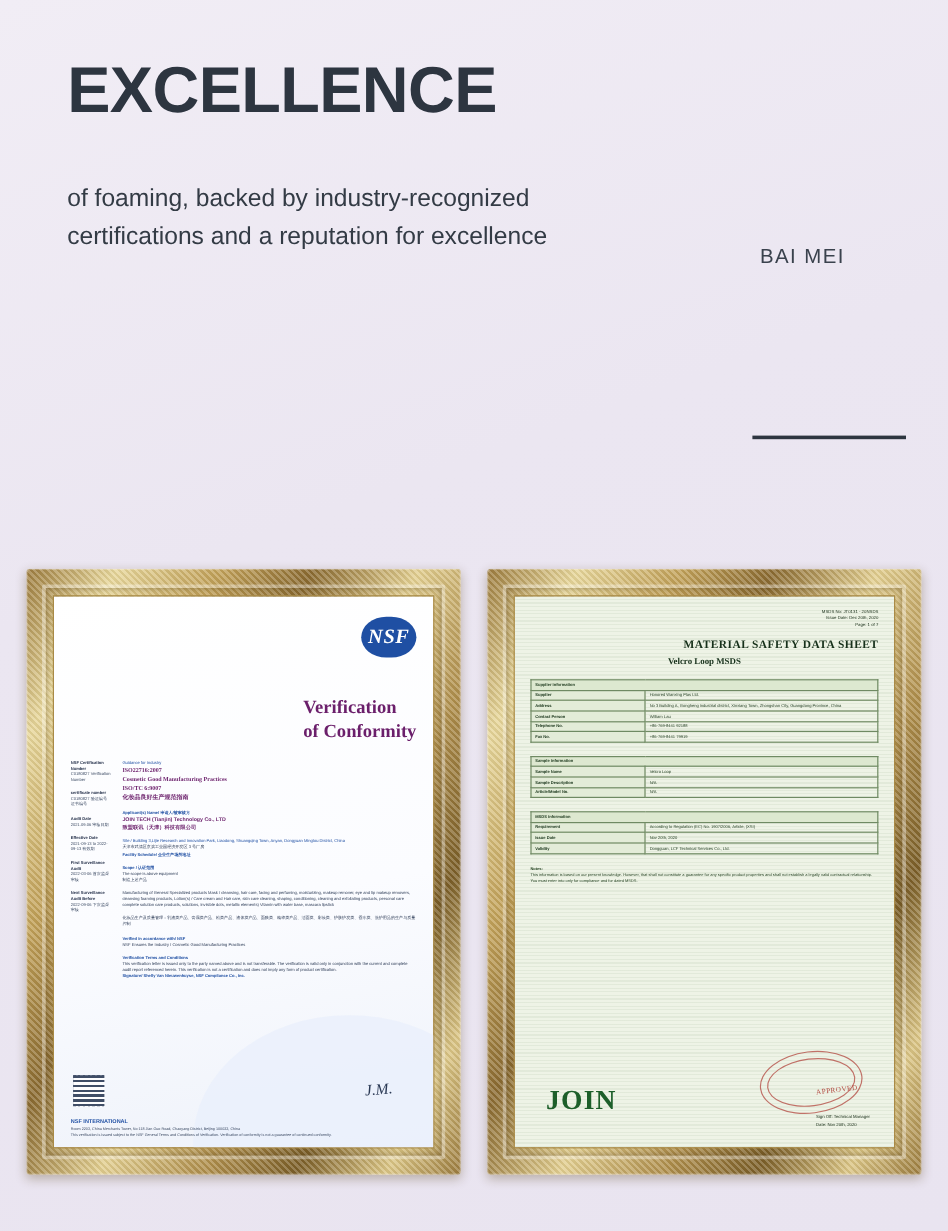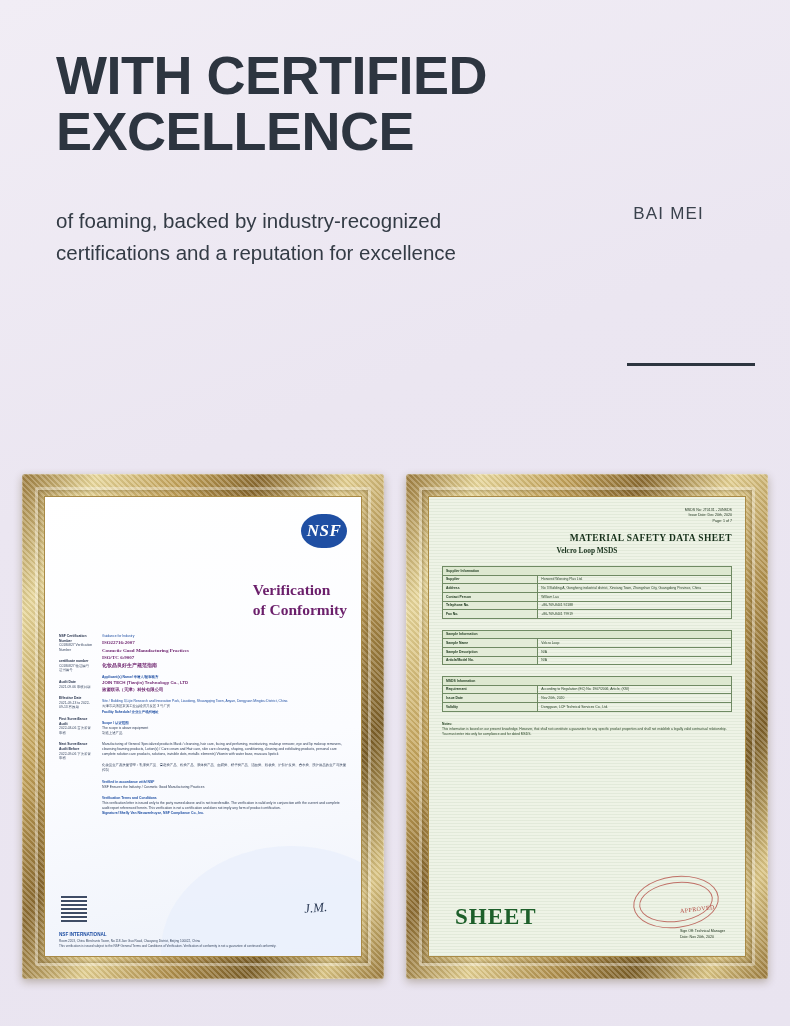--- a/index.html
+++ b/index.html
@@ -289,21 +289,20 @@
     text-align: left;
   }
 </style>
 </head>
 <body>
 
 <div class="page">
 
   <div class="hero">
     <h1 class="headline">
-      <span class="l2">with Certified</span>
       <span class="l2">Excellence</span>
     </h1>
     <div class="subtext">
       <div>of foaming, backed by industry-recognized</div>
       <div>certifications and a reputation for excellence</div>
     </div>
   </div>
   <div class="brand">BAI MEI</div>
   <div class="rule"></div>
 
@@ -490,21 +489,21 @@
               <td>Dongguan, LCF Technical Services Co., Ltd.</td>
             </tr>
           </tbody>
             </table>
 
           <div class="c2-note">
             <span class="nt">Notes:</span>
             <div>This information is based on our present knowledge. However, that shall not constitute a guarantee for any specific product properties and shall not establish a legally valid contractual relationship. You must enter into only for compliance and for dated MSDS.</div>
           </div>
 
-          <div class="msds-big">SHEET</div>
+          <div class="msds-big">JOIN</div>
           <div class="stamp"></div>
           <div class="stamp-text">APPROVED</div>
           <div class="sig2" style="white-space:pre-line;">Sign Off: Technical Manager
 Date: Nov 20th, 2020</div>
 
         </div>
       </div>
     </div>
 
   </div>

